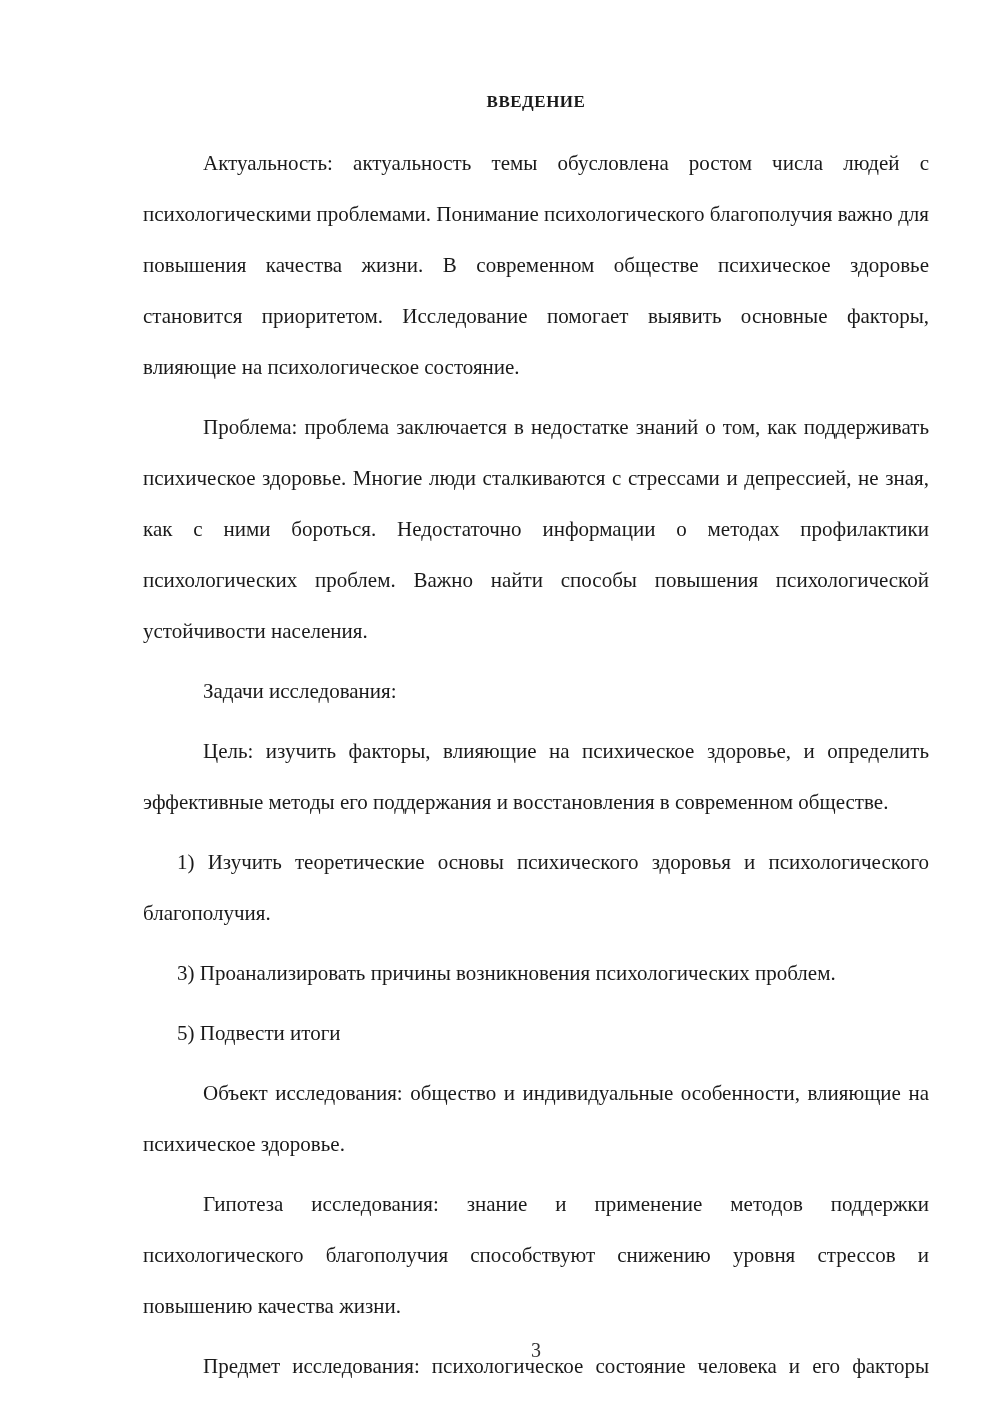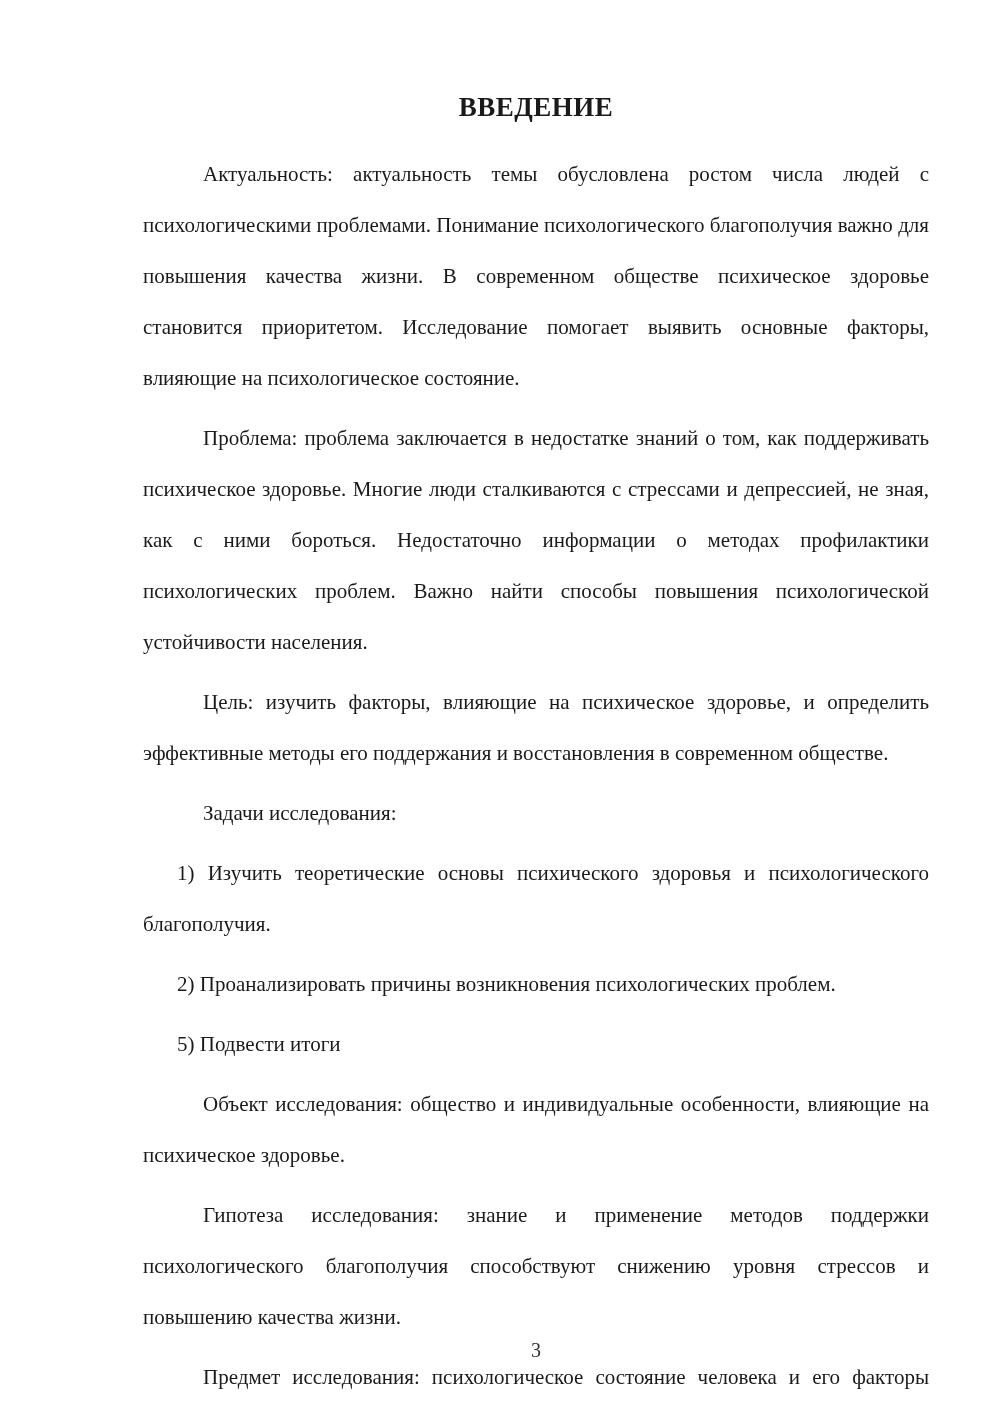--- a/index.html
+++ b/index.html
@@ -16,21 +16,21 @@
     color: #1a1a1a;
     font-family: "Liberation Serif", "DejaVu Serif", serif;
     font-size: 21px;
     box-sizing: border-box;
     padding: 92px 71px 40px 143px;
     overflow: hidden;
   }
   .doc-title {
     text-align: center;
     font-weight: bold;
-    font-size: 27px;
+    font-size: 17px;
     letter-spacing: 0.5px;
     margin: 0 0 26px 0;
   }
   .para {
     margin: 0 0 9px 0;
     line-height: 51px;
     text-align: justify;
     text-align-last: left;
     text-indent: 60px;
   }
@@ -55,27 +55,27 @@
 <body>
 
 <div class="page">
 
   <h1 class="doc-title">ВВЕДЕНИЕ</h1>
 
   <p class="para">Актуальность: актуальность темы обусловлена ростом числа людей с психологическими проблемами. Понимание психологического благополучия важно для повышения качества жизни. В современном обществе психическое здоровье становится приоритетом. Исследование помогает выявить основные факторы, влияющие на психологическое состояние.</p>
 
   <p class="para">Проблема: проблема заключается в недостатке знаний о том, как поддерживать психическое здоровье. Многие люди сталкиваются с стрессами и депрессией, не зная, как с ними бороться. Недостаточно информации о методах профилактики психологических проблем. Важно найти способы повышения психологической устойчивости населения.</p>
 
+  <p class="para">Задачи исследования:</p>
+
   <p class="para">Цель: изучить факторы, влияющие на психическое здоровье, и определить эффективные методы его поддержания и восстановления в современном обществе.</p>
-
-  <p class="para">Задачи исследования:</p>
 
   <p class="task">1) Изучить теоретические основы психического здоровья и психологического благополучия.</p>
 
-  <p class="task">2) Проанализировать причины возникновения психологических проблем.</p>
+  <p class="task">3) Проанализировать причины возникновения психологических проблем.</p>
 
 
 
   <p class="task">5) Подвести итоги</p>
 
   <p class="para">Объект исследования: общество и индивидуальные особенности, влияющие на психическое здоровье.</p>
 
   <p class="para">Гипотеза исследования: знание и применение методов поддержки психологического благополучия способствуют снижению уровня стрессов и повышению качества жизни.</p>
 
   <p class="para">Предмет исследования: психологическое состояние человека и его факторы влияния.</p>

